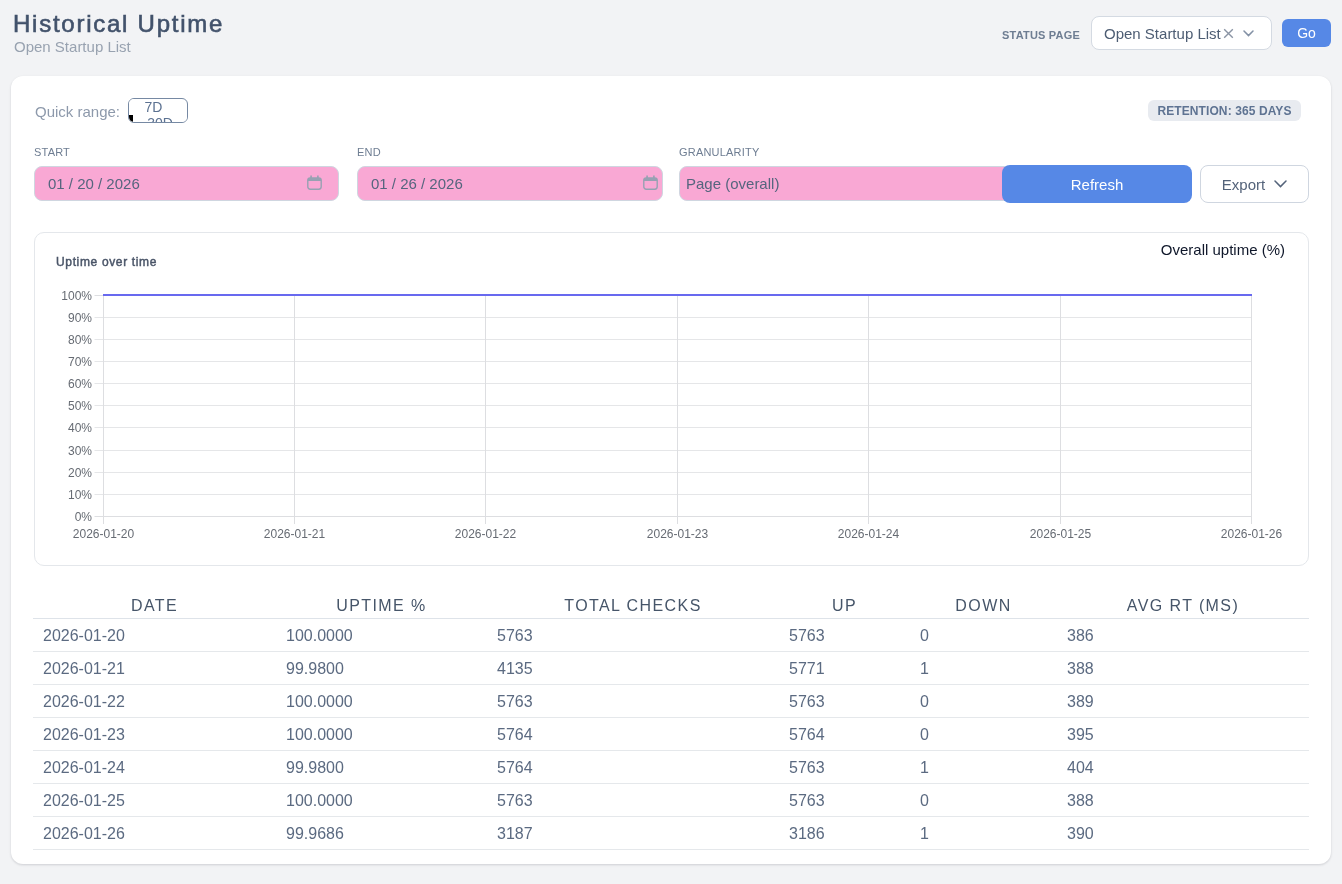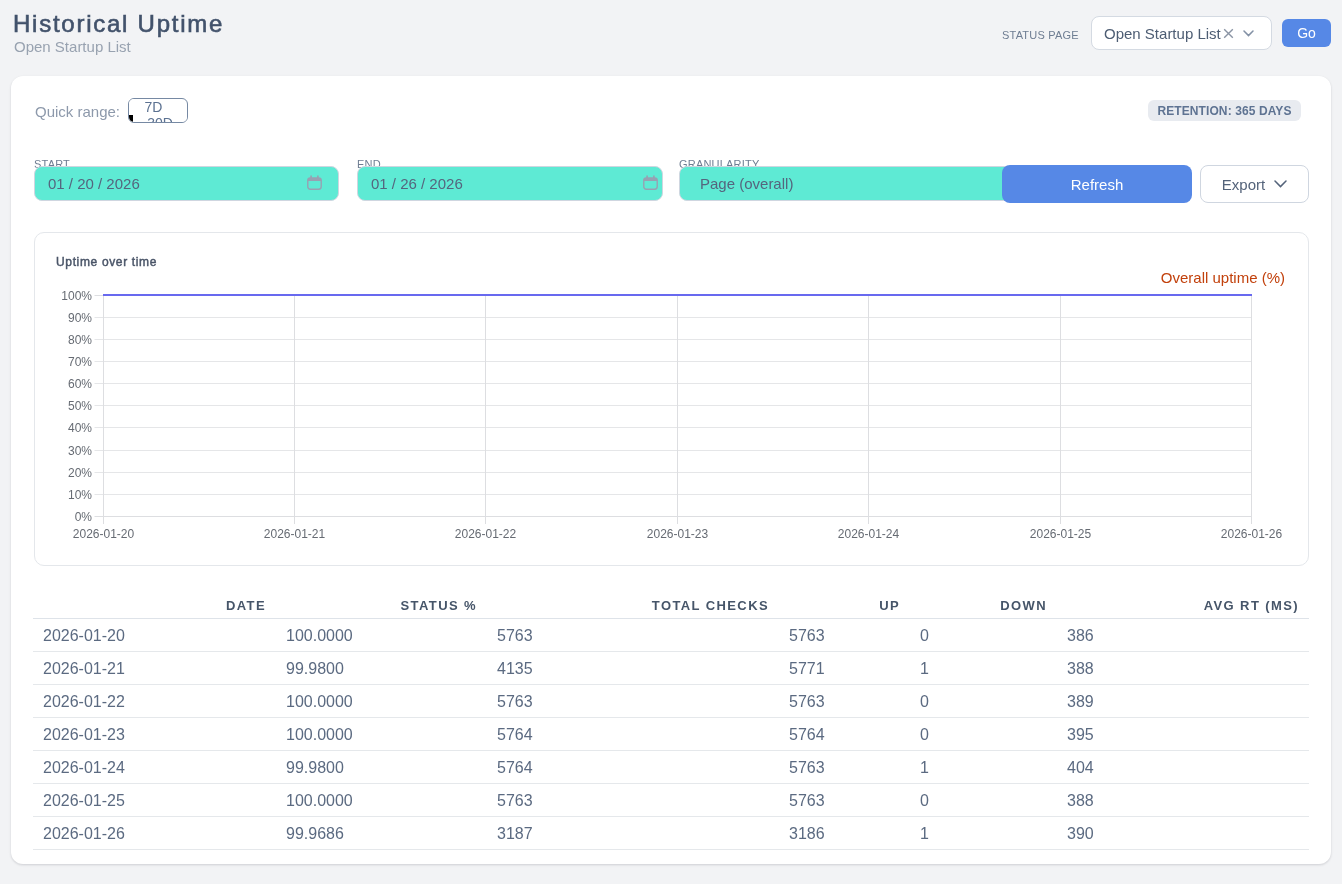--- a/index.html
+++ b/index.html
@@ -2,47 +2,47 @@
 <html><head>
 <meta charset="utf-8">
 <style>
   * { margin:0; padding:0; box-sizing:border-box; }
   html,body { width:1342px; height:884px; background:#f2f3f5; font-family:"Liberation Sans", sans-serif; overflow:hidden; }
   .abs { position:absolute; }
 
   
   .h1 { position:absolute; left:13px; top:10px; font-size:24px; font-weight:400; color:#42526b; letter-spacing:1.75px; -webkit-text-stroke:0.6px #42526b; }
   .sub { position:absolute; left:14px; top:38px; font-size:15px; color:#98a2b0; }
-  .splabel { position:absolute; left:1002px; top:29px; font-size:11px; font-weight:400; color:#6e7d92; letter-spacing:0.2px; }
+  .splabel { position:absolute; left:1002px; top:29px; font-size:11px; font-weight:700; color:#6e7d92; letter-spacing:0.2px; }
   .spselect { position:absolute; left:1091px; top:16px; width:181px; height:34px; background:#fff; border:1px solid #d4dae2; border-radius:8px; display:flex; align-items:center; padding:0 10px 0 12px; }
   .spselect .txt { font-size:15px; color:#4d5d73; white-space:nowrap; }
   .gobtn { position:absolute; left:1282px; top:19px; width:49px; height:28px; background:#5688e6; border-radius:6px; color:#fff; font-size:14px; display:flex; align-items:center; justify-content:center; }
 
   
   .card { position:absolute; left:11px; top:76px; width:1320px; height:788px; background:#fff; border-radius:12px; box-shadow:0 1px 3px rgba(16,24,40,.1), 0 1px 2px rgba(16,24,40,.06); }
 
   .qlabel { position:absolute; left:24px; top:27px; font-size:15px; color:#8d99ab; }
   .qgroup { position:absolute; left:117px; top:22px; height:25px; display:flex; border:1px solid #7689a3; border-radius:6px; overflow:hidden;flex-direction:column; }
   .qbtn { font-size:14px; color:#5b7191; display:flex; align-items:center; justify-content:center; background:#fff; }
   .qbtn + .qbtn { border-left:4px solid #000000; }
   .badge { position:absolute; left:1137px; top:24px; width:153px; height:21px; background:#e8ebf0; border-radius:6px; color:#5e7392; font-size:12px; font-weight:700; letter-spacing:0.1px; display:flex; align-items:center; justify-content:center; }
 
-  .flabel { position:absolute; font-size:11px; color:#6e7d92; letter-spacing:0.2px;margin-top:12px; }
-  .finput { position:absolute; top:90px; height:35px; background:#5eead4; border:1px solid #cfd6e0; border-radius:8px; display:flex; align-items:center; font-size:15px; color:#55657e; }
+  .flabel { position:absolute; font-size:11px; color:#6e7d92; letter-spacing:0.2px; }
+  .finput { position:absolute; top:90px; height:35px; background:#f9a8d4; border:1px solid #cfd6e0; border-radius:8px; display:flex; align-items:center; font-size:15px; color:#55657e; }
   .refresh { position:absolute; left:991px; top:89px; width:190px; height:38px; background:#5688e6; border-radius:8px; color:#fff; font-size:15px; display:flex; align-items:center; justify-content:center; }
   .export { position:absolute; left:1189px; top:89px; width:109px; height:38px; background:#fff; border:1px solid #cfd6e0; border-radius:8px; color:#54637a; font-size:15px; display:flex; align-items:center; justify-content:center; gap:9px; }
 
   
   .chartcard { position:absolute; left:23px; top:156px; width:1275px; height:334px; border:1px solid #e4e7eb; border-radius:10px; background:#fff; }
   .ctitle { position:absolute; left:21px; top:22px; font-size:12px; font-weight:400; color:#4a5568; -webkit-text-stroke:0.45px #4a5568; letter-spacing:0.65px; }
-  .clabel { position:absolute; right:23px; top:36px; font-size:15px; color:#c2410c; }
+  .clabel { position:absolute; right:23px; top:8px; font-size:15px; color:#0f172a; }
 
   
   table { position:absolute; left:22px; top:515px; border-collapse:collapse; table-layout:fixed; }
-  th { font-size:13px; font-weight:700; color:#465569; letter-spacing:1.4px; text-align:right; padding:3px 10px 0 10px; height:27px; border-bottom:1px solid #dee3e9; }
+  th { font-size:16px; font-weight:400; color:#465569; letter-spacing:1.4px; text-align:center; padding:3px 10px 0 10px; height:27px; border-bottom:1px solid #dee3e9; }
   td { font-size:16px; color:#5b6a81; text-align:left; padding:3px 10px 0 10px; border-bottom:1px solid #e5e8eb; height:33px; }
 </style>
 </head>
 <body>
   <div class="h1">Historical Uptime</div>
   <div class="sub">Open Startup List</div>
   <div class="splabel">STATUS PAGE</div>
   <div class="spselect">
     <span class="txt">Open Startup List</span>
     <svg width="11" height="11" viewBox="0 0 11 11" style="margin-left:2px;">
@@ -77,21 +77,21 @@
         </svg></span>
     </div>
     <div class="finput" style="left:346px; width:306px; padding:0 4px 0 13px;">
       <span>01 / 26 / 2026</span>
       <span style="margin-left:auto;" class="calwrap"><svg width="15" height="15" viewBox="0 0 15 15">
           <path d="M3.3 0.5 h1.6 v2.7 h-1.6 z M10.1 0.5 h1.6 v2.7 h-1.6 z" fill="#97a1b2"></path>
           <rect x="0.8" y="2.9" width="13.4" height="11.3" rx="2.4" fill="none" stroke="#97a1b2" stroke-width="1.4"></rect>
           <path d="M0.8 6.1 v-0.9 a2.3 2.3 0 0 1 2.3 -2.3 h8.8 a2.3 2.3 0 0 1 2.3 2.3 v0.9 z" fill="#97a1b2"></path>
         </svg></span>
     </div>
-    <div class="finput" style="left:668px; width:357px; padding:0 20px;">
+    <div class="finput" style="left:668px; width:357px; padding:0 6px;">
       <span>Page (overall)</span>
       <svg style="margin-left:auto;" width="13" height="8" viewBox="0 0 13 8">
         <path d="M1 1 L6.5 6.6 L12 1" stroke="#9aa5b5" stroke-width="1.5" fill="none" stroke-linecap="round"></path>
       </svg>
     </div>
     <div class="refresh">Refresh</div>
     <div class="export">Export
       <svg width="13" height="8" viewBox="0 0 13 8">
         <path d="M1 1 L6.5 6.6 L12 1" stroke="#54637a" stroke-width="1.5" fill="none" stroke-linecap="round"></path>
       </svg>
@@ -146,21 +146,21 @@
         <col style="width:243px">
         <col style="width:211px">
         <col style="width:292px">
         <col style="width:131px">
         <col style="width:147px">
         <col style="width:252px">
       </colgroup>
       <tbody>
         <tr>
           <th>DATE</th>
-          <th>STATUS %</th>
+          <th>UPTIME %</th>
           <th>TOTAL CHECKS</th>
           <th>UP</th>
           <th>DOWN</th>
           <th>AVG RT (MS)</th>
         </tr>
       <tr>
           <td>2026-01-20</td>
           <td>100.0000</td>
           <td>5763</td>
           <td>5763</td>

